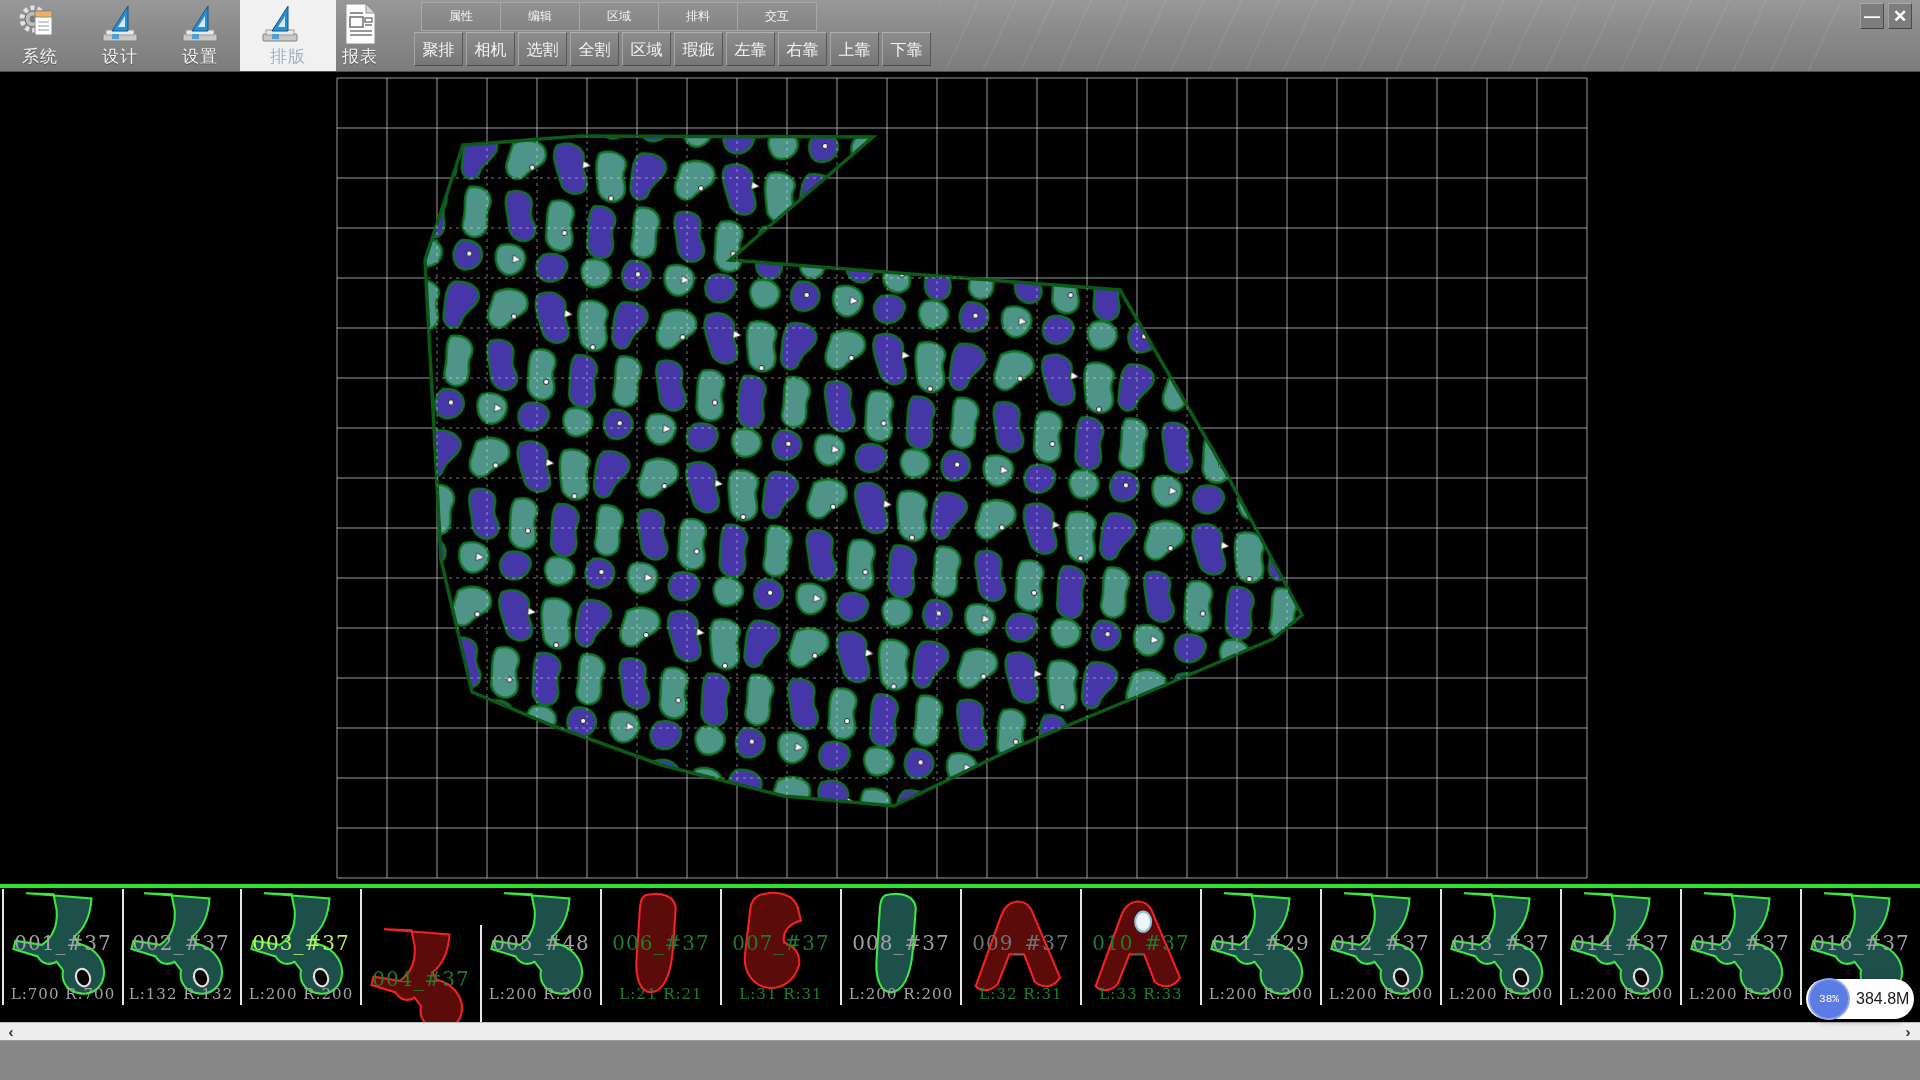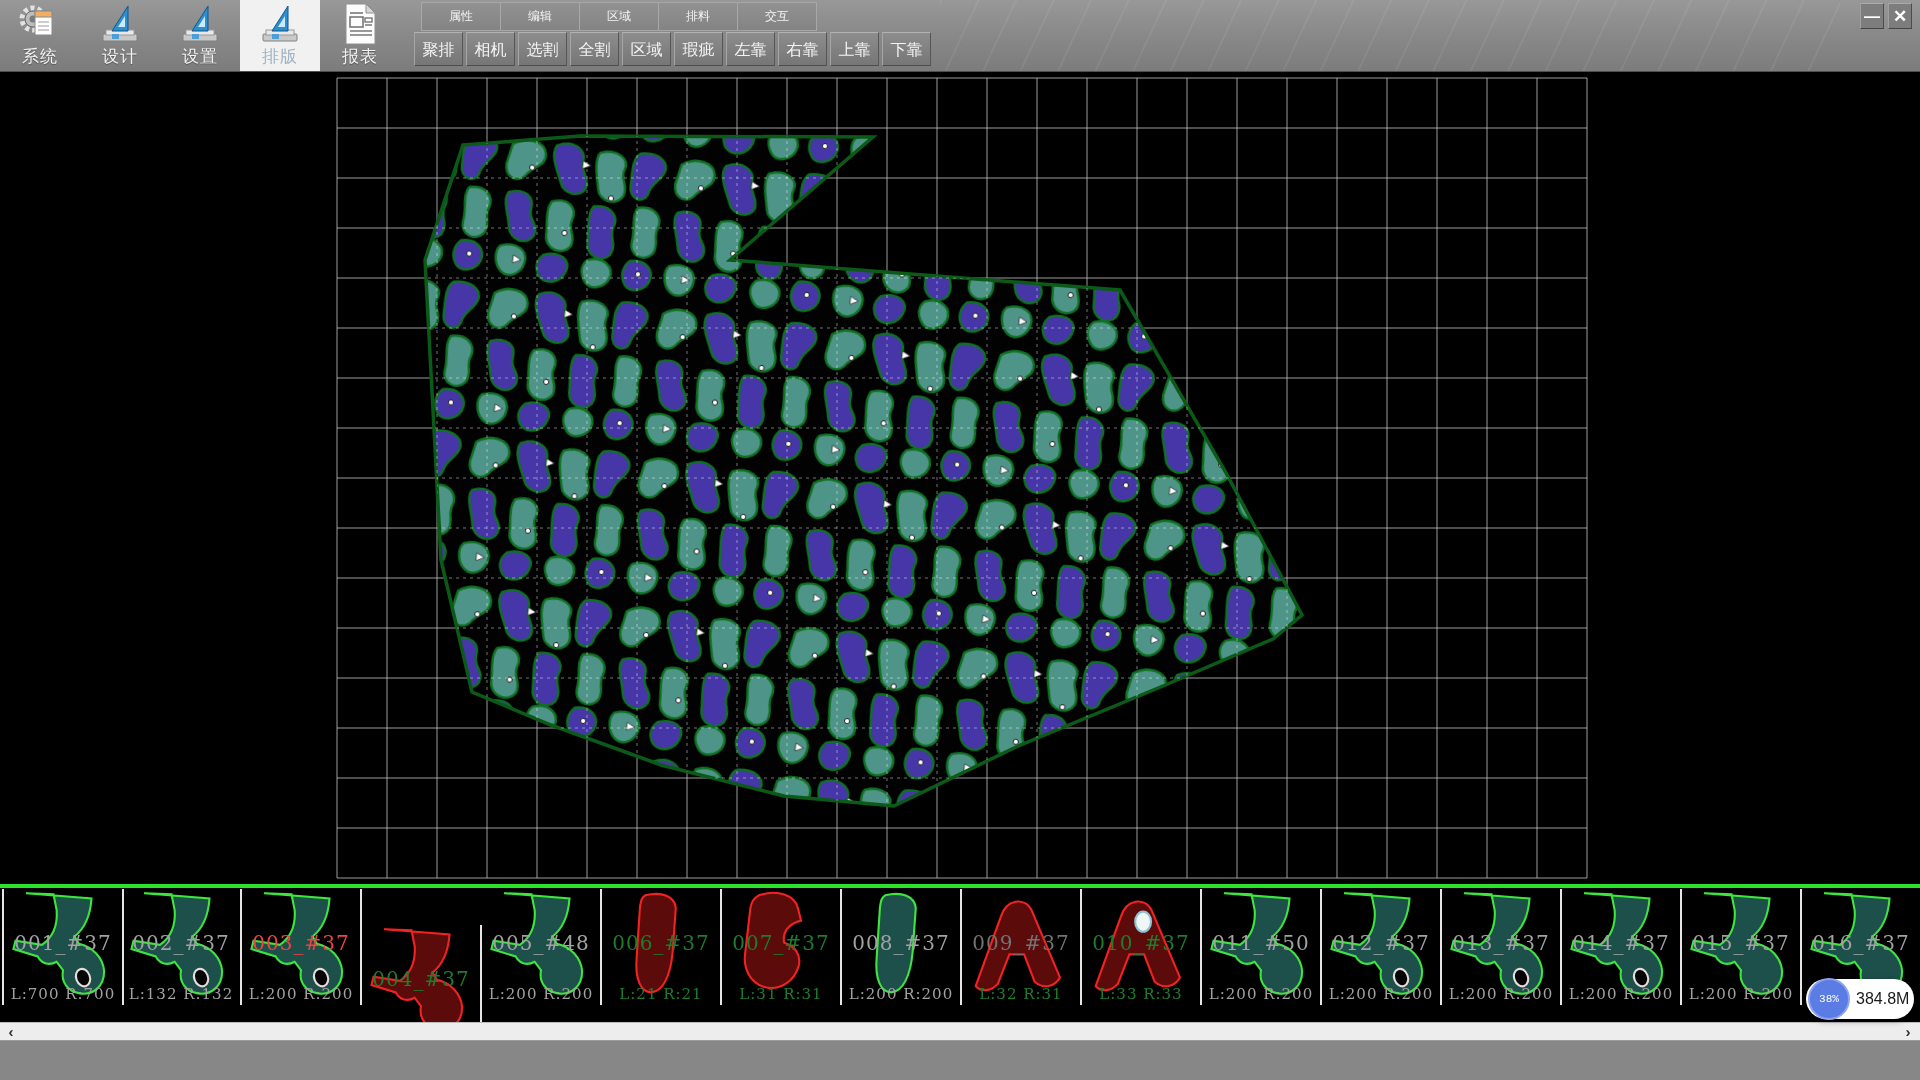--- a/index.html
+++ b/index.html
@@ -6,21 +6,21 @@
   body{width:1920px;height:1080px;overflow:hidden;font-family:"Liberation Sans",sans-serif;}
   .root{position:relative;width:1920px;height:1080px;background:#000;overflow:hidden;}
 
   
   .toolbar{position:absolute;left:0;top:0;width:1920px;height:71px;
     background:linear-gradient(180deg,#989898 0%,#8a8a8a 45%,#7c7c7c 100%);
     border-bottom:1px solid #4f4f4f;z-index:5;}
   .toolbar .streaks{position:absolute;left:940px;top:0;width:900px;height:71px;
     background:repeating-linear-gradient(115deg,rgba(255,255,255,.06) 0 2px,transparent 2px 34px);}
   .nav-tab{position:absolute;top:0;width:80px;height:71px;text-align:center;cursor:default;}
-  .nav-tab.selected{background:#f1f1f1;}
+  .nav-tab.selected{background:#f1f1f1;padding-left:16px;}
   .nav-tab .nticon{position:absolute;left:18px;top:2px;width:44px;height:44px;}
   .nav-tab .ntlabel{position:absolute;left:0;bottom:3px;width:100%;
     font-size:17px;color:#f2f2f2;text-shadow:0 1px 1px rgba(0,0,0,.35);letter-spacing:1px;}
   .nav-tab.selected .ntlabel{color:#9db2c4;text-shadow:none;}
 
   .menu-row{position:absolute;left:421px;top:2px;height:27px;display:flex;
     border:1px solid #a8a8a8;border-right:none;}
   .menu-item{width:78px;height:27px;line-height:27px;text-align:center;
     color:#f4f4f4;font-size:12px;border-right:1px solid #a8a8a8;
     background:linear-gradient(180deg,#919191,#848484);cursor:default;}
@@ -209,21 +209,21 @@
             <ellipse cx="74" cy="84" rx="6.5" ry="8.5" transform="rotate(-20 74 84)" fill="#050505" stroke="#e8dcdc" stroke-width="2"></ellipse>
           </svg>
           <div class="tlabel" style="color:#a2a2a2">002_#37</div>
           <div class="tlr" style="color:#a2a2a2">L:132 R:132</div>
         </div>
         <div class="thumb" style="left: 242px;">
           <svg viewBox="0 0 110 110" width="118" height="116">
             <path d="M20,4 L82,9 C81,24 76,37 66,45 L70,52 C83,55 93,65 94,78 C94,92 84,101 71,99 C59,97 53,88 55,77 L49,69 C42,73 35,71 31,64 L8,57 L10,49 L35,53 C45,46 50,34 49,20 L46,5 Z" fill="#1d4f4b" stroke="#3de53d" stroke-width="2"></path>
             <ellipse cx="74" cy="84" rx="6.5" ry="8.5" transform="rotate(-20 74 84)" fill="#050505" stroke="#e8dcdc" stroke-width="2"></ellipse>
           </svg>
-          <div class="tlabel" style="color:#ef4444">003_#37</div>
+          <div class="tlabel" style="color:#bef264">003_#37</div>
           <div class="tlr" style="color:#a2a2a2">L:200 R:200</div>
         </div>
         <div class="thumb" style="left: 362px; margin-top: 36px;">
           <svg viewBox="0 0 110 110" width="118" height="116">
             <path d="M20,4 L82,9 C81,24 76,37 66,45 L70,52 C83,55 93,65 94,78 C94,92 84,101 71,99 C59,97 53,88 55,77 L49,69 C42,73 35,71 31,64 L8,57 L10,49 L35,53 C45,46 50,34 49,20 L46,5 Z" fill="#5c0b0b" stroke="#f22222" stroke-width="2"></path>
           </svg>
           <div class="tlabel" style="color:#1e7e2e">004_#37</div>
           <div class="tlr" style="color:#1e7e2e">L:31 R:31</div>
         </div>
         <div class="thumb" style="left: 482px;">
@@ -266,21 +266,21 @@
             <path d="M12,92 L36,26 C41,10 58,7 65,20 L92,84 C87,93 76,95 68,88 L58,62 L44,62 L33,90 C27,97 17,98 12,92 Z" fill="#5c0b0b" stroke="#f22222" stroke-width="2"></path>
             <ellipse cx="57" cy="31" rx="7.5" ry="9.5" fill="#eef6f6" stroke="#8fc4d4" stroke-width="2"></ellipse>
           </svg>
           <div class="tlabel" style="color:#1e7e2e">010_#37</div>
           <div class="tlr" style="color:#1e7e2e">L:33 R:33</div>
         </div>
         <div class="thumb" style="left: 1202px;">
           <svg viewBox="0 0 110 110" width="118" height="116">
             <path d="M20,4 L82,9 C81,24 76,37 66,45 L70,52 C83,55 93,65 94,78 C94,92 84,101 71,99 C59,97 53,88 55,77 L49,69 C42,73 35,71 31,64 L8,57 L10,49 L35,53 C45,46 50,34 49,20 L46,5 Z" fill="#1d4f4b" stroke="#3de53d" stroke-width="2"></path>
           </svg>
-          <div class="tlabel" style="color:#a2a2a2">011_#50</div>
+          <div class="tlabel" style="color:#a2a2a2">011_#29</div>
           <div class="tlr" style="color:#a2a2a2">L:200 R:200</div>
         </div>
         <div class="thumb" style="left: 1322px;">
           <svg viewBox="0 0 110 110" width="118" height="116">
             <path d="M20,4 L82,9 C81,24 76,37 66,45 L70,52 C83,55 93,65 94,78 C94,92 84,101 71,99 C59,97 53,88 55,77 L49,69 C42,73 35,71 31,64 L8,57 L10,49 L35,53 C45,46 50,34 49,20 L46,5 Z" fill="#1d4f4b" stroke="#3de53d" stroke-width="2"></path>
             <ellipse cx="74" cy="84" rx="6.5" ry="8.5" transform="rotate(-20 74 84)" fill="#050505" stroke="#e8dcdc" stroke-width="2"></ellipse>
           </svg>
           <div class="tlabel" style="color:#a2a2a2">012_#37</div>
           <div class="tlr" style="color:#a2a2a2">L:200 R:200</div>
         </div>

